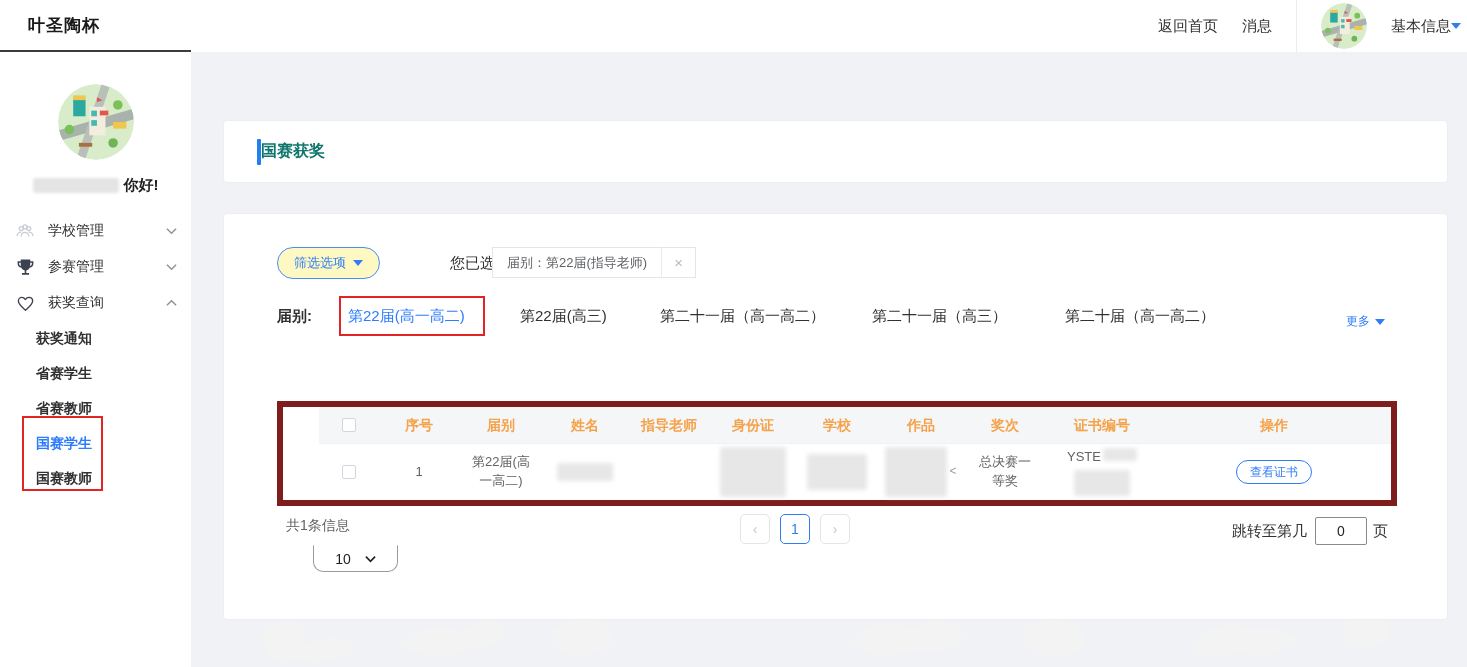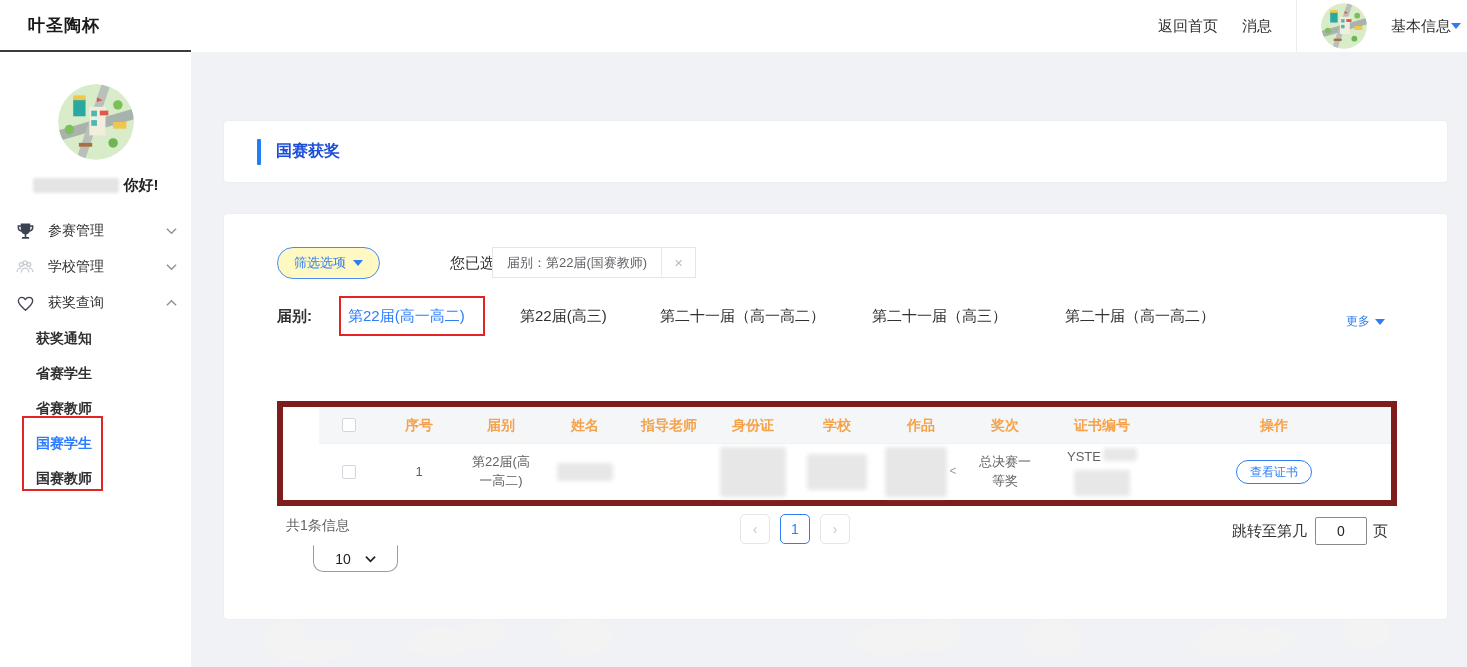--- a/index.html
+++ b/index.html
@@ -35,21 +35,21 @@
 
   
   .annotation { position:absolute; border:2px solid #e22424; background:transparent; z-index:9; pointer-events:none; }
   .anno-sidebar { left:22px; top:416px; width:81px; height:75px; }
 
   
   .main { position:absolute; left:191px; top:52px; right:0; bottom:0; background:#f1f2f5; overflow:hidden; }
   .card { position:absolute; background:#fff; border:1px solid #eceef2; border-radius:4px; }
   .card-title { left:32px; top:68px; width:1225px; height:63px; display:flex; align-items:center; }
   .accent-bar { width:4px; height:26px; background:#2080f0; margin-left:33px; border-radius:1px; }
-  .page-title { margin-left:15px; font-size:16px; font-weight:bold; color:#1d4ed8; }
+  .page-title { font-size:16px; font-weight:bold; color:#0f766e; }
 
   .card-body { left:32px; top:161px; width:1225px; height:407px; }
 
   
   .filter-btn { position:absolute; left:53px; top:33px; height:32px; padding:0 16px; border:1px solid #4a8df8; border-radius:16px; color:#2f7cf6; font-size:13px; display:flex; align-items:center; gap:7px; background:#fef9c3; cursor:pointer; }
   .selected-label { position:absolute; left:178px; top:40px; font-size:15px; color:#303133;margin-left:48px; }
   .tag { position:absolute; left:268px; top:33px; height:31px; border:1px solid #e2e5ea; background:#fff; display:flex; align-items:center; font-size:13px; color:#606266; }
   .tag-text { padding:0 14px; }
   .tag-close { width:34px; height:31px; display:flex; align-items:center; justify-content:center; border-left:1px solid #e8eaee; color:#b9bcc2; font-size:15px; cursor:pointer; }
 
@@ -155,41 +155,41 @@
     </svg>
   </div>
   <div class="greeting">
     <span class="blur-chip"></span>
     <span class="greeting-text">你好!</span>
   </div>
 
   <div class="menu">
     <div class="menu-item">
       <span class="mi-icon">
-        <svg viewBox="0 0 24 24" width="19" height="19" fill="#3d4250">
-          <path d="M6 2h12v2h4v3.2c0 2.6-2 4.7-4.6 5a6.3 6.3 0 0 1-4.4 3.6V19h3.5v2h-9v-2H11v-3.2a6.3 6.3 0 0 1-4.4-3.6C4 11.9 2 9.8 2 7.2V4h4V2zm-2 4v1.2c0 1.4.9 2.6 2.2 3A8 8 0 0 1 6 7.5V6H4zm16 0h-2v1.5c0 .9-.1 1.9-.2 2.7 1.3-.4 2.2-1.6 2.2-3V6z"></path>
-        </svg>
-      </span>
-      <span class="mi-label">参赛管理</span>
-      <span class="chev">
-        <svg viewBox="0 0 12 8" width="11" height="8" fill="none" stroke="#909399" stroke-width="1.6">
-            <path d="M1 1.5 L6 6.5 L11 1.5"></path>
-          </svg>
-      </span>
-    </div>
-    <div class="menu-item">
-      <span class="mi-icon">
         <svg viewBox="0 0 24 24" width="20" height="20" fill="none" stroke="#c6cad2" stroke-width="1.5">
           <circle cx="7.5" cy="9" r="2.4"></circle>
             <circle cx="16.5" cy="9" r="2.4"></circle>
             <circle cx="12" cy="7" r="2.4"></circle>
           <path d="M2.5 18c0-2.6 2.2-4.6 5-4.6M21.5 18c0-2.6-2.2-4.6-5-4.6M7.5 18.5c0-2.8 2-5 4.5-5s4.5 2.2 4.5 5"></path>
         </svg>
       </span>
       <span class="mi-label">学校管理</span>
+      <span class="chev">
+        <svg viewBox="0 0 12 8" width="11" height="8" fill="none" stroke="#909399" stroke-width="1.6">
+            <path d="M1 1.5 L6 6.5 L11 1.5"></path>
+          </svg>
+      </span>
+    </div>
+    <div class="menu-item">
+      <span class="mi-icon">
+        <svg viewBox="0 0 24 24" width="19" height="19" fill="#3d4250">
+          <path d="M6 2h12v2h4v3.2c0 2.6-2 4.7-4.6 5a6.3 6.3 0 0 1-4.4 3.6V19h3.5v2h-9v-2H11v-3.2a6.3 6.3 0 0 1-4.4-3.6C4 11.9 2 9.8 2 7.2V4h4V2zm-2 4v1.2c0 1.4.9 2.6 2.2 3A8 8 0 0 1 6 7.5V6H4zm16 0h-2v1.5c0 .9-.1 1.9-.2 2.7 1.3-.4 2.2-1.6 2.2-3V6z"></path>
+        </svg>
+      </span>
+      <span class="mi-label">参赛管理</span>
       <span class="chev">
         <svg viewBox="0 0 12 8" width="11" height="8" fill="none" stroke="#909399" stroke-width="1.6">
             <path d="M1 1.5 L6 6.5 L11 1.5"></path>
           </svg>
       </span>
     </div>
     <div class="menu-item">
       <span class="mi-icon">
         <svg viewBox="0 0 24 24" width="19" height="19" fill="none" stroke="#3d4250" stroke-width="1.7">
           <path d="M12 20.5C7.4 16.4 3 13 3 8.9 3 6.2 5 4.3 7.3 4.3c1.8 0 3.5 1 4.3 2.6.1.2.3.2.4 0 .8-1.6 2.5-2.6 4.3-2.6C18.9 4.3 21 6.2 21 8.9c0 4.1-4.4 7.5-9 11.6z"></path>
@@ -236,21 +236,21 @@
   <div class="card card-body">
 
     <button class="filter-btn">
       <span>筛选选项</span>
       <span class="caret-down"></span>
     </button>
 
     <span class="selected-label">您已选择：</span>
 
     <span class="tag">
-      <span class="tag-text">届别：第22届(国赛教师)</span>
+      <span class="tag-text">届别：第22届(指导老师)</span>
       <span class="tag-close">×</span>
     </span>
 
     <span class="session-label">届别:</span>
     <span class="session-opt selected" style="left:124px;">第22届(高一高二)</span>
     <span class="session-opt" style="left:296px;">第22届(高三)</span>
     <span class="session-opt" style="left:436px;">第二十一届（高一高二）</span>
     <span class="session-opt" style="left:648px;">第二十一届（高三）</span>
     <span class="session-opt" style="left:841px;">第二十届（高一高二）</span>
     <span class="more-link">

